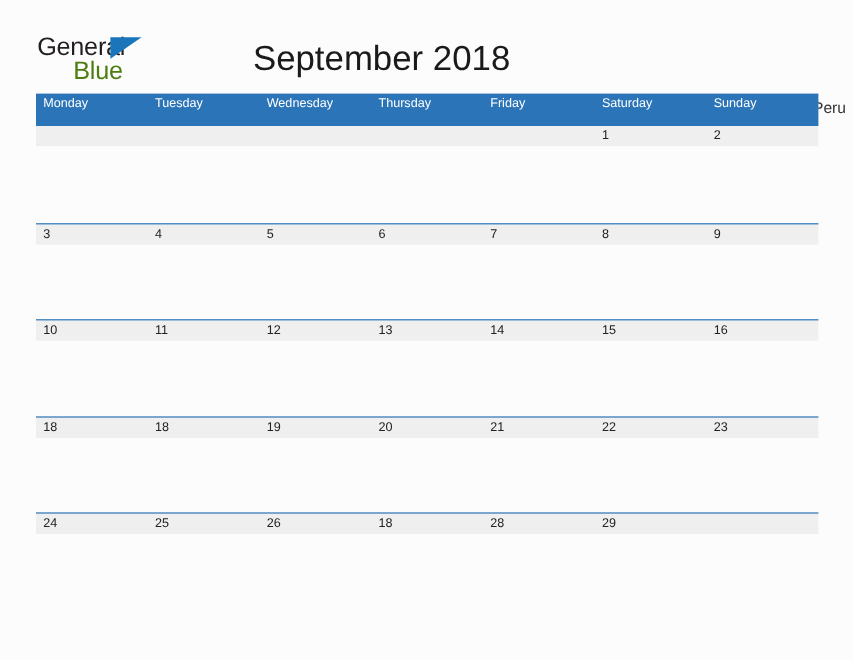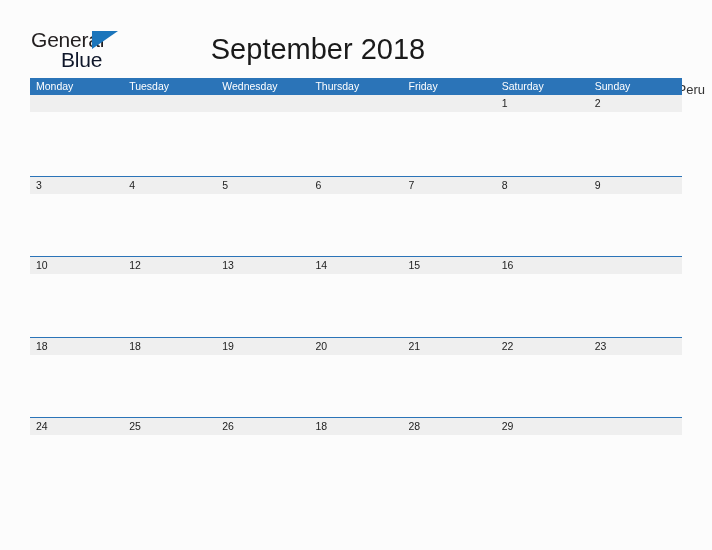--- a/index.html
+++ b/index.html
@@ -51,21 +51,21 @@
     width: 0;
     height: 0;
     border-left: 26px solid #1b75bb;
     border-bottom: 18px solid transparent;
   }
   #logo .logo-row2 {
     position: absolute;
     left: 30px;
     top: 20px;
     font-size: 21px;
-    color: #0f172a;
+    color: #4d7c0f;
     letter-spacing: -0.2px;
     white-space: nowrap;
   }
 
   #page-title {
     position: absolute;
     left: 0;
     top: 33px;
     width: 636px;
     text-align: center;
@@ -87,21 +87,21 @@
   #calendar {
     position: absolute;
     left: 30px;
     top: 78px;
     width: 652px;
   }
 
   .weekday-header {
     display: flex;
     width: 652px;
-    height: 17px;
+    height: 27px;
     background: #2b74b8;
   }
   .weekday-cell {
     width: 93.14px;
     height: 17px;
     line-height: 17px;
     color: #ffffff;
     font-size: 10.5px;
     padding-left: 6px;
     box-sizing: border-box;
@@ -193,20 +193,21 @@
       <div class="date-cell">7</div>
       <div class="date-cell">8</div>
       <div class="date-cell">9</div>
     </div>
     <div class="week-body"></div>
   </div>
 
   <div class="week-row">
     <div class="date-band">
       <div class="date-cell">10</div>
+      <div class="date-cell">11</div>
       <div class="date-cell">12</div>
       <div class="date-cell">13</div>
       <div class="date-cell">14</div>
       <div class="date-cell">15</div>
       <div class="date-cell">16</div>
     </div>
     <div class="week-body"></div>
   </div>
 
   <div class="week-row">

